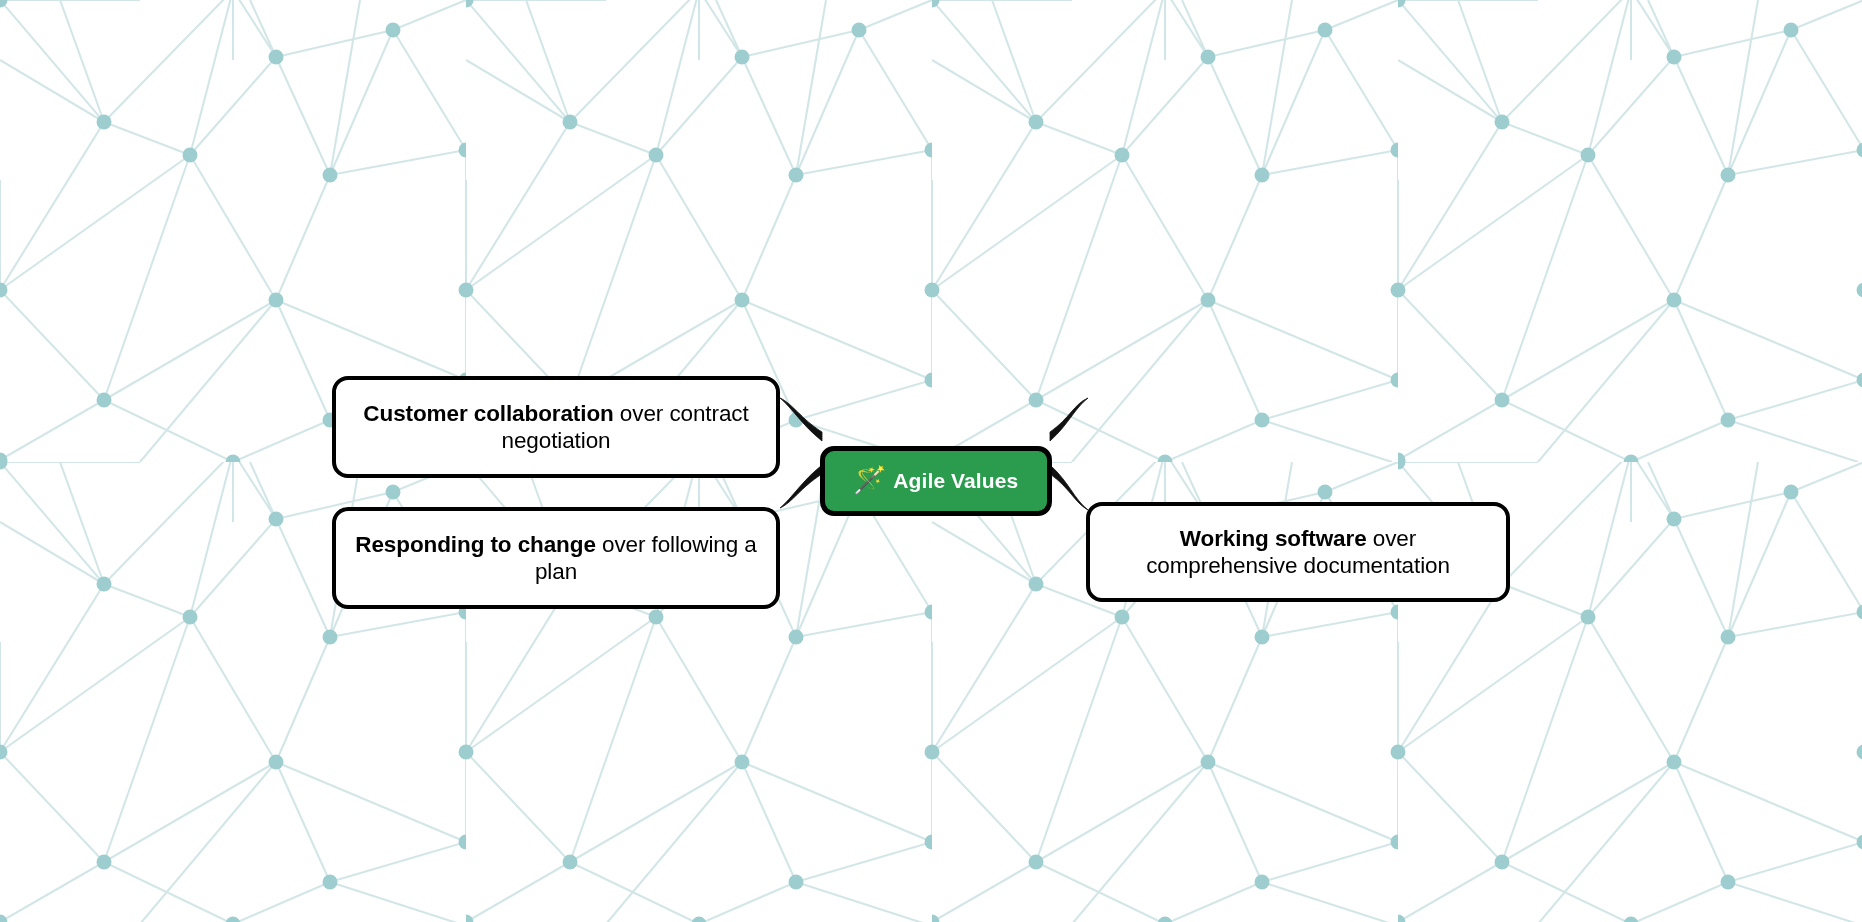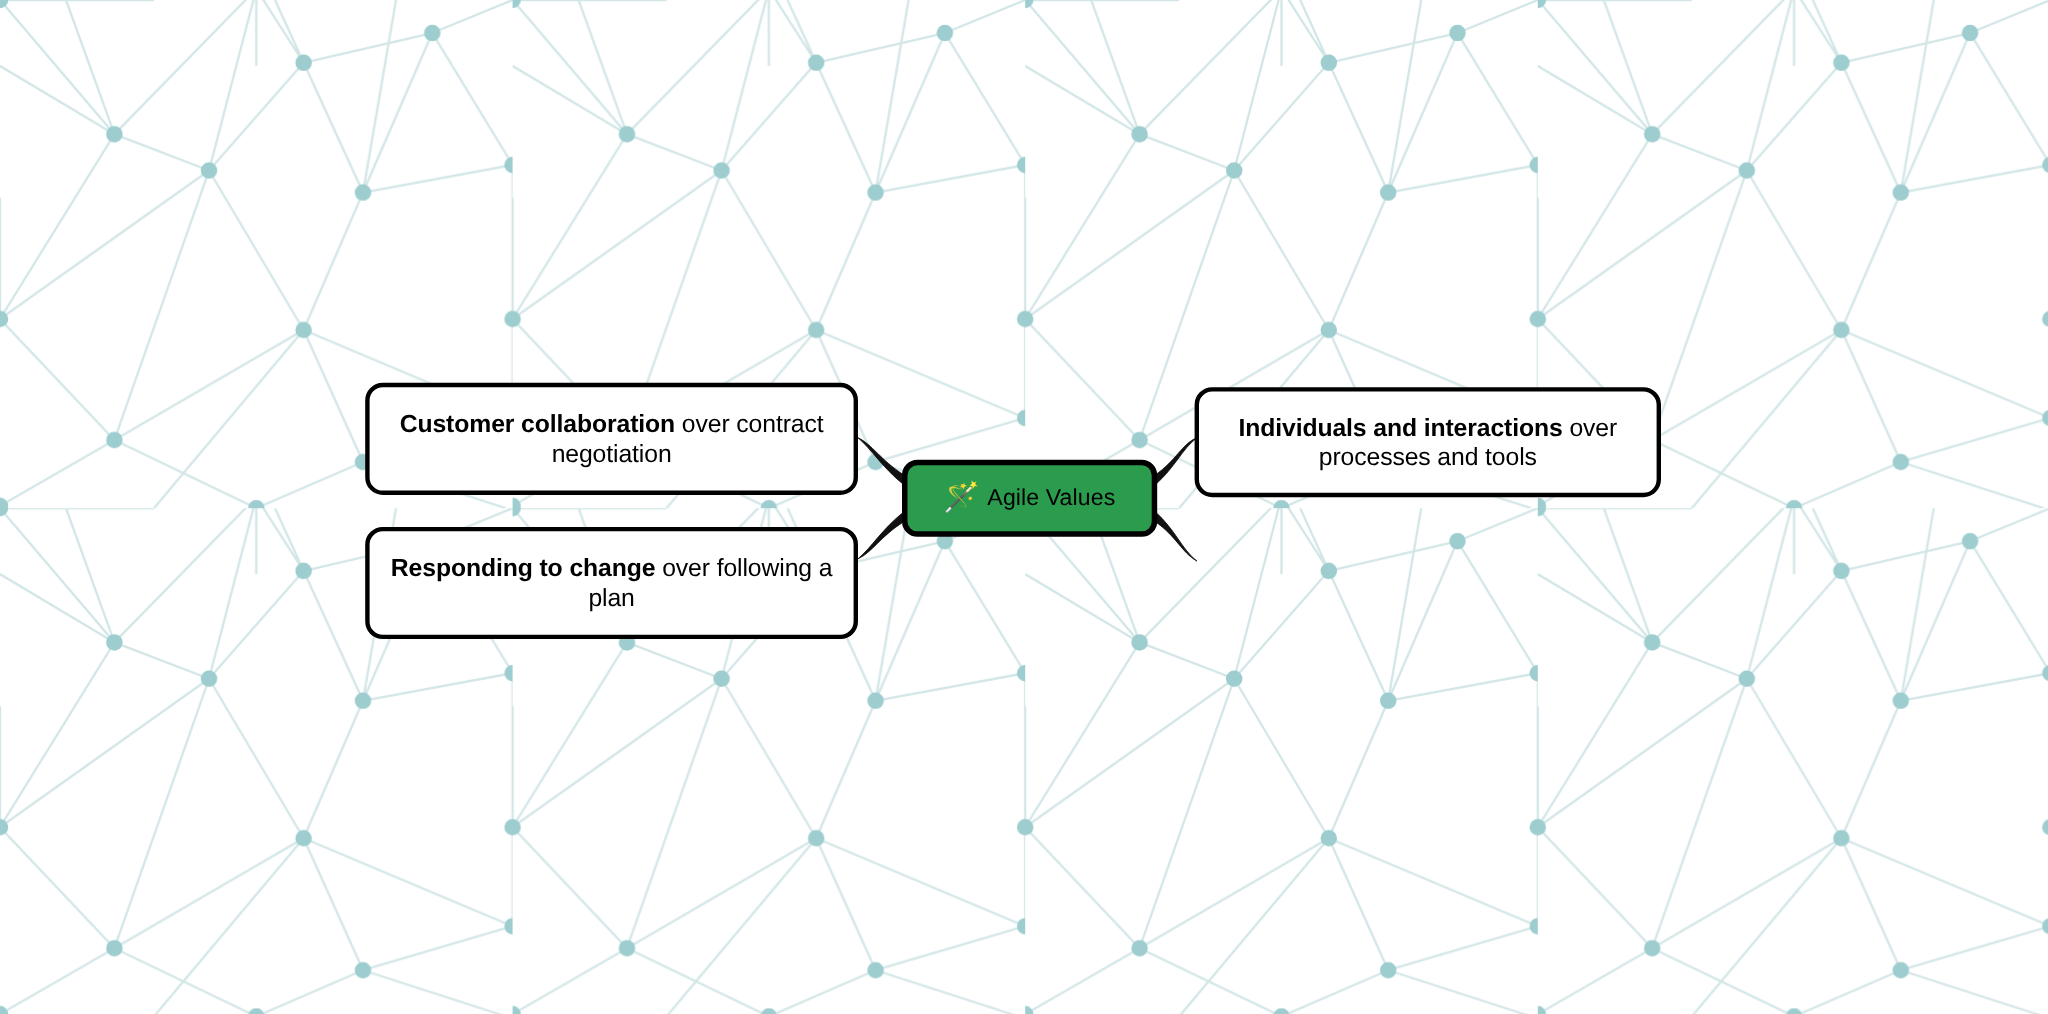--- a/index.html
+++ b/index.html
@@ -48,20 +48,21 @@
     position: absolute;
     z-index: 2;
     box-sizing: border-box;
     border: 4px solid #000000;
     border-radius: 16px;
     background: #ffffff;
     display: flex;
     align-items: center;
     justify-content: center;
     text-align: center;
+    margin-top: 28px;
   }
 
   .node-text {
     display: block;
     font-size: 22.5px;
     line-height: 27px;
     color: #000000;
     font-weight: 400;
     padding: 0 18px;
     letter-spacing: -0.1px;
@@ -86,22 +87,22 @@
     box-sizing: border-box;
   }
   #node-root .root-icon {
     font-size: 27px;
     line-height: 1;
     display: inline-block;
     transform: translateY(-1px);
   }
   #node-root .root-label {
     font-size: 21px;
-    font-weight: 400;
-    color: #000000;
+    font-weight: 700;
+    color: #ffffff;
     white-space: nowrap;
     letter-spacing: 0.1px;
   }
 
   
   #node-left-top   { left: 332px; top: 348px; width: 448px; height: 102px; }
   #node-left-bottom{ left: 332px; top: 479px; width: 448px; height: 102px; }
   #node-right-top  { left: 1086px; top: 352px; width: 424px; height: 100px; }
   #node-right-bottom{ left: 1086px; top: 474px; width: 424px; height: 100px; }
   #node-root       { left: 820px; top: 418px; width: 232px; height: 70px; }
@@ -168,26 +169,26 @@
       <b>Customer collaboration</b><span> over contract negotiation</span>
     </span>
   </div>
 
   <div class="node" id="node-left-bottom">
     <span class="node-text">
       <b>Responding to change</b><span> over following a plan</span>
     </span>
   </div>
 
-  <div class="node" id="node-right-top">
+
+  <div class="node" id="node-right-bottom">
     <span class="node-text">
-      <b>Individuals and interactions</b><span> over processes and tools</span>
+      <b>Working software</b><span> over comprehensive documentation</span>
     </span>
   </div>
-
 
   <div class="node" id="node-root">
     <span class="root-inner">
       <span class="root-icon">🪄</span>
       <span class="root-label">Agile Values</span>
     </span>
   </div>
 
 </div>
 

